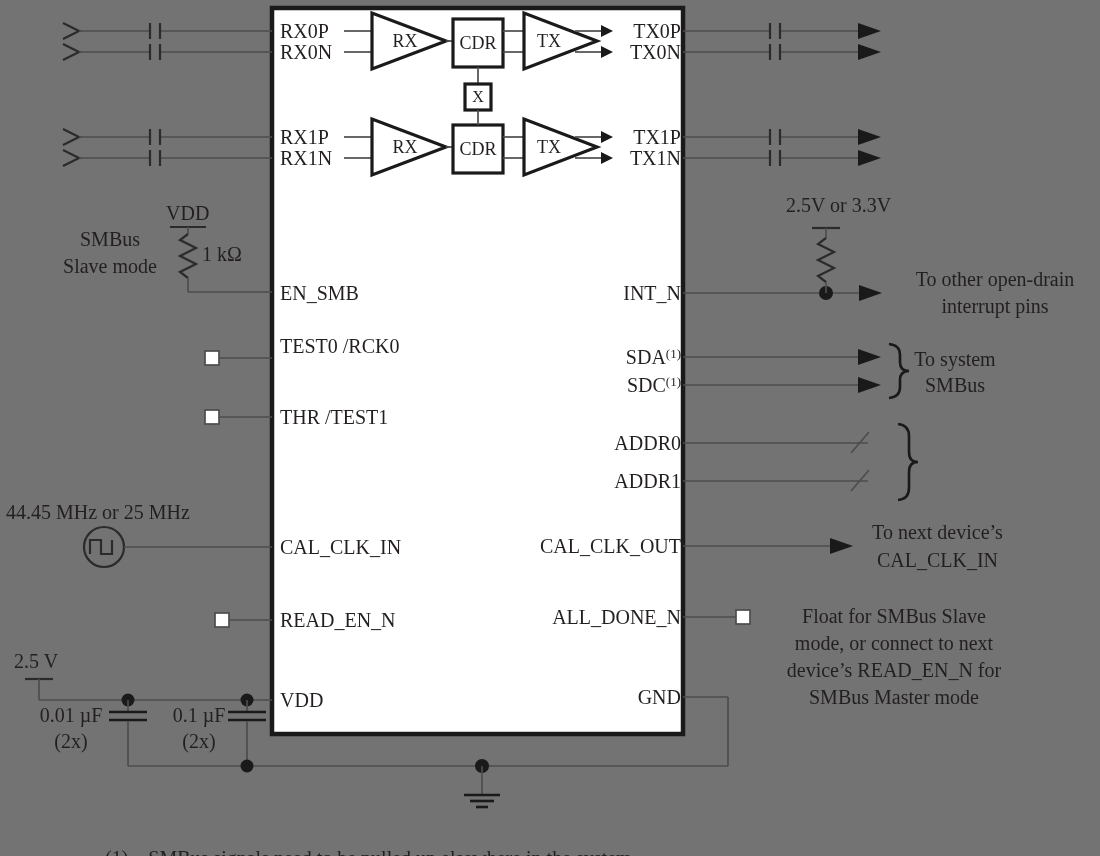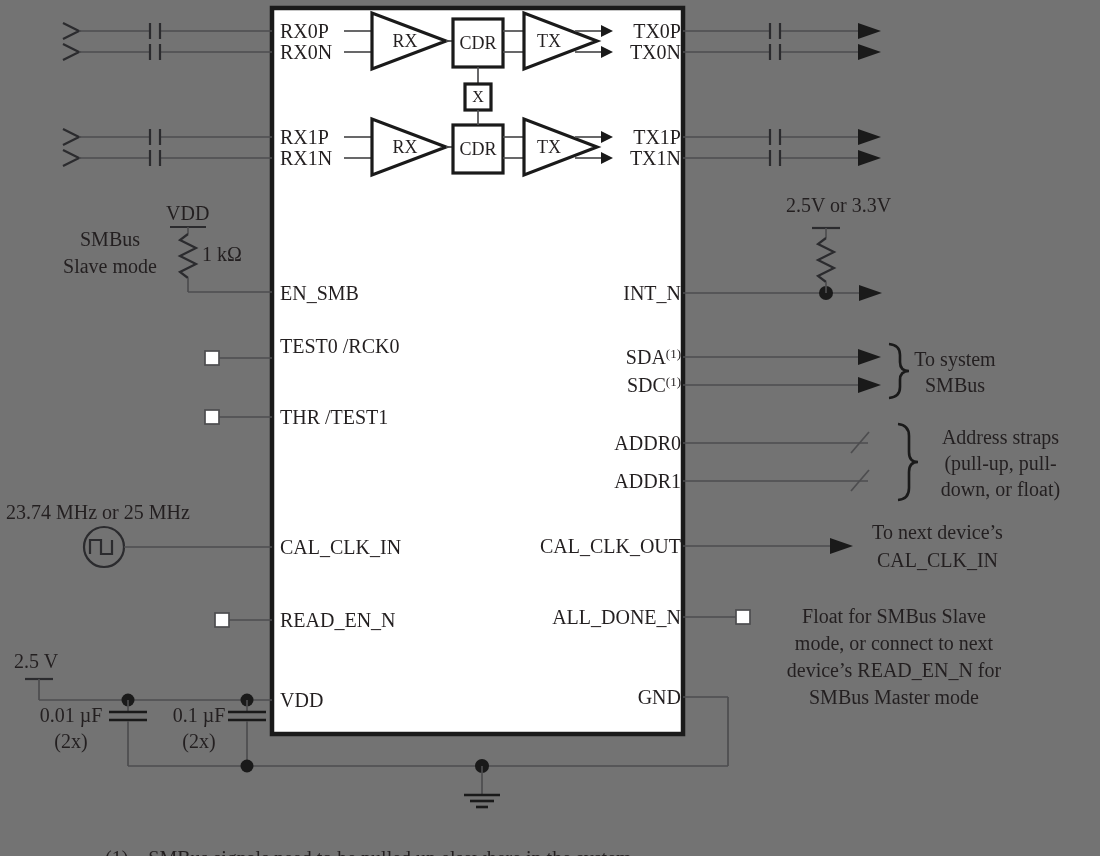--- a/index.html
+++ b/index.html
@@ -255,28 +255,27 @@
 <div class="blk" style="left:376px;top:137px;width:58px">RX</div>
 <div class="blk" style="left:453px;top:139px;width:50px">CDR</div>
 <div class="blk" style="left:521px;top:137px;width:56px">TX</div>
 
 <div class="note" style="left:40px;top:226px;width:140px">SMBus
 Slave mode</div>
 <div class="lbl" style="left:166px;top:202px">VDD</div>
 <div class="lbl" style="left:202px;top:243px">1 kΩ</div>
 
 <div class="lbl" style="left:786px;top:194px">2.5V or 3.3V</div>
+<div class="note" style="left:893px;top:266px;width:204px">To other open-drain
+interrupt pins</div>
 
 <div class="note" style="left:905px;top:346px;width:100px;line-height:26px">To system
 SMBus</div>
-<div class="note" style="left:918px;top:424px;width:165px;line-height:26px">Address straps
-(pull-up, pull-
-down, or float)</div>
-
-<div class="lbl" style="left:6px;top:501px">23.74 MHz or 25 MHz</div>
+
+<div class="lbl" style="left:6px;top:501px">44.45 MHz or 25 MHz</div>
 <div class="note" style="left:855px;top:518px;width:165px;line-height:28px">To next device’s
 CAL_CLK_IN</div>
 
 <div class="lbl" style="left:14px;top:650px">2.5 V</div>
 <div class="note" style="left:26px;top:702px;width:90px;line-height:26px">0.01 µF
 (2x)</div>
 <div class="note" style="left:158px;top:702px;width:82px;line-height:26px">0.1 µF
 (2x)</div>
 
 <div class="note" style="left:765px;top:603px;width:258px">Float for SMBus Slave

